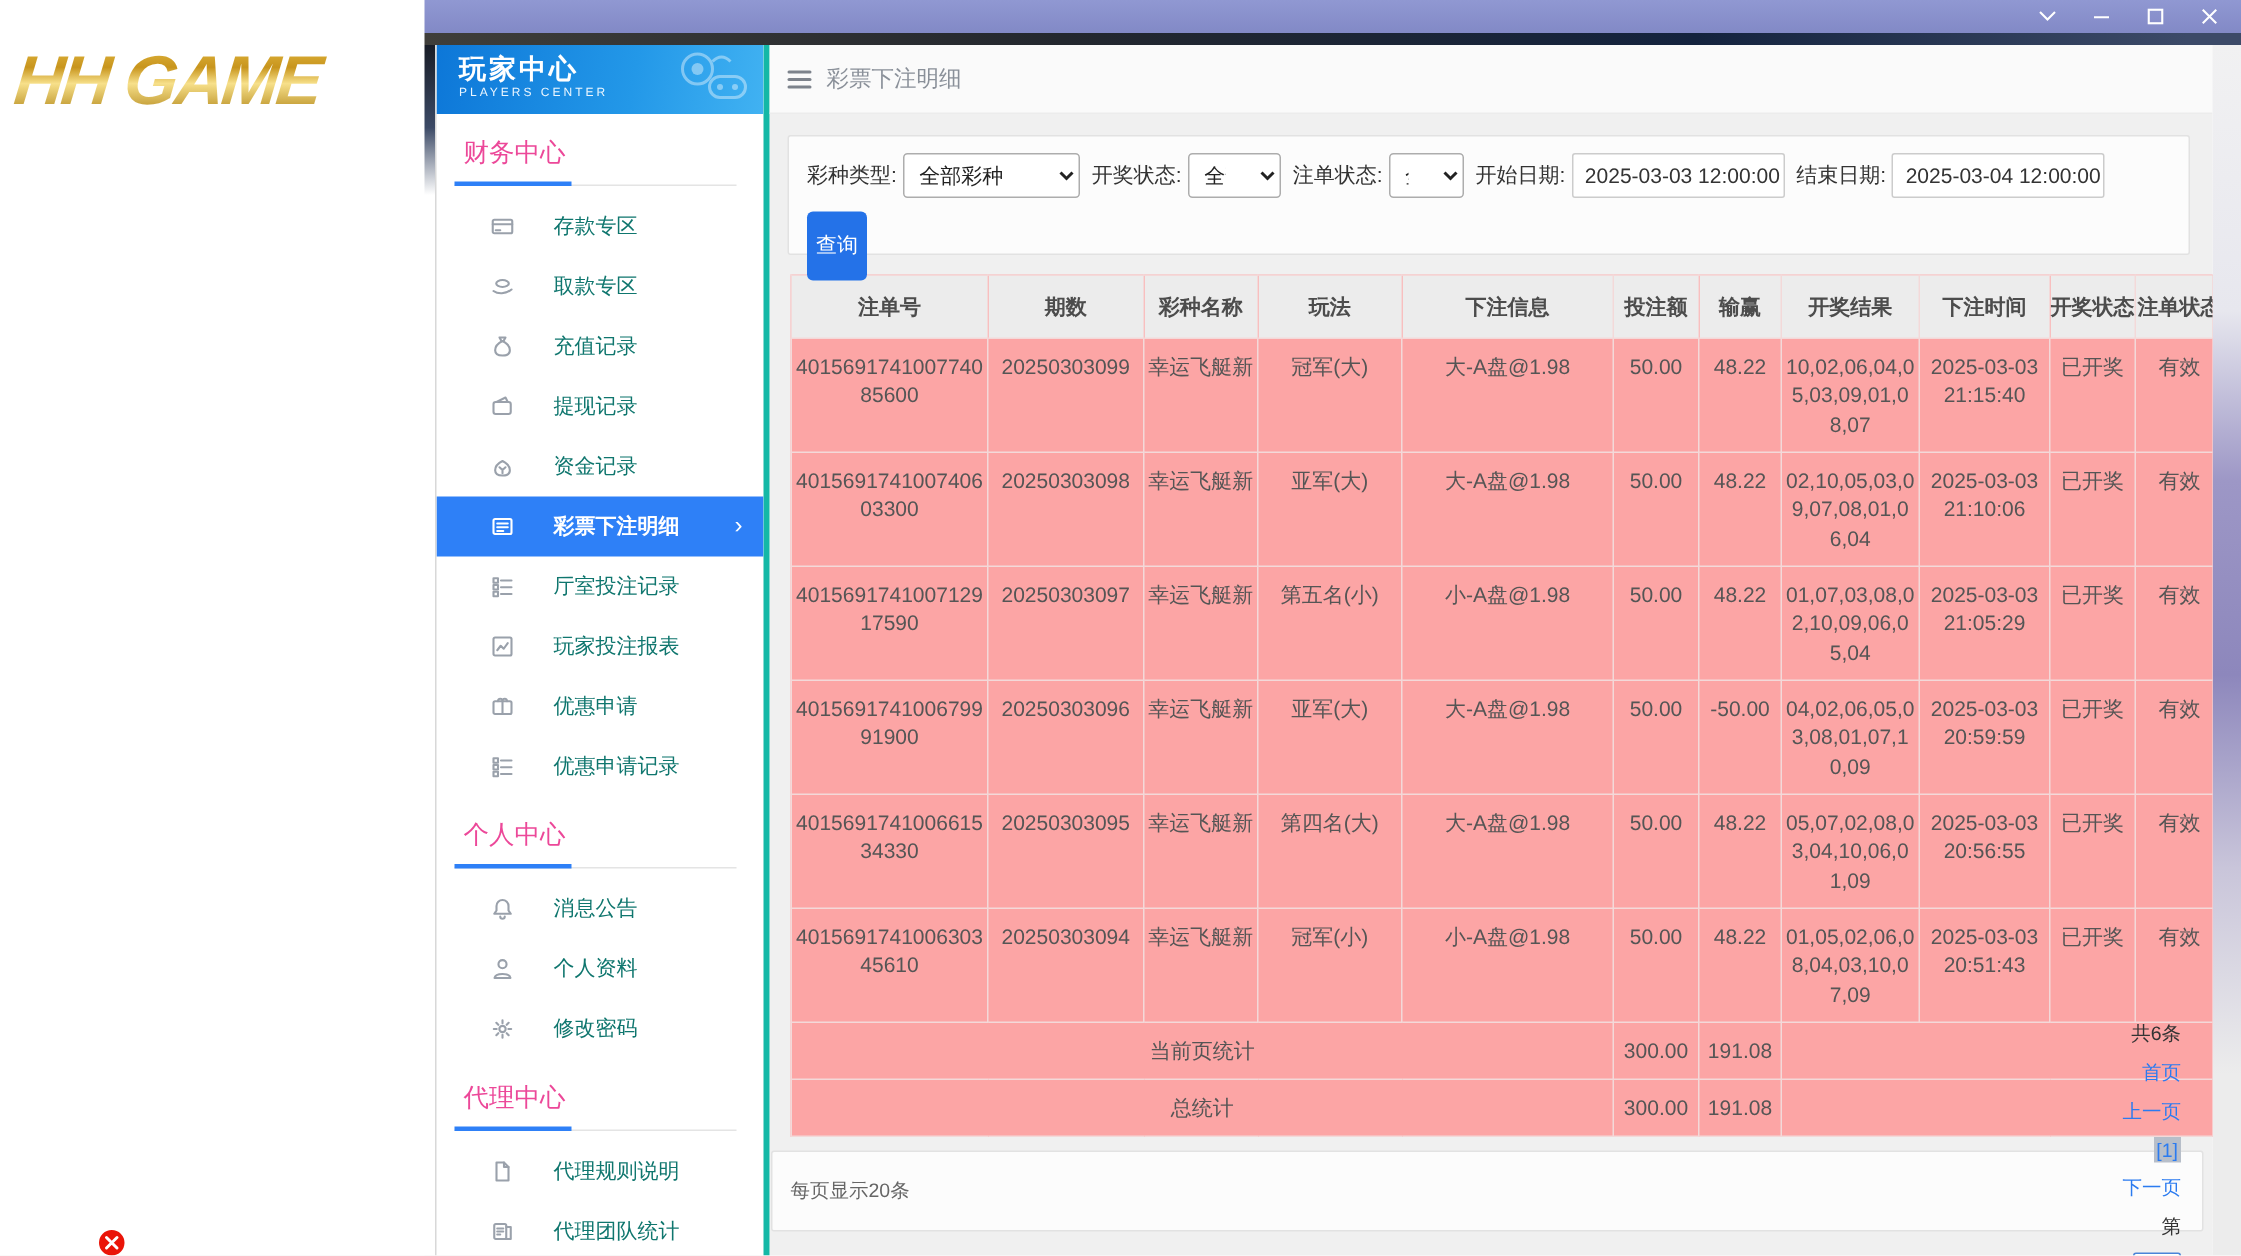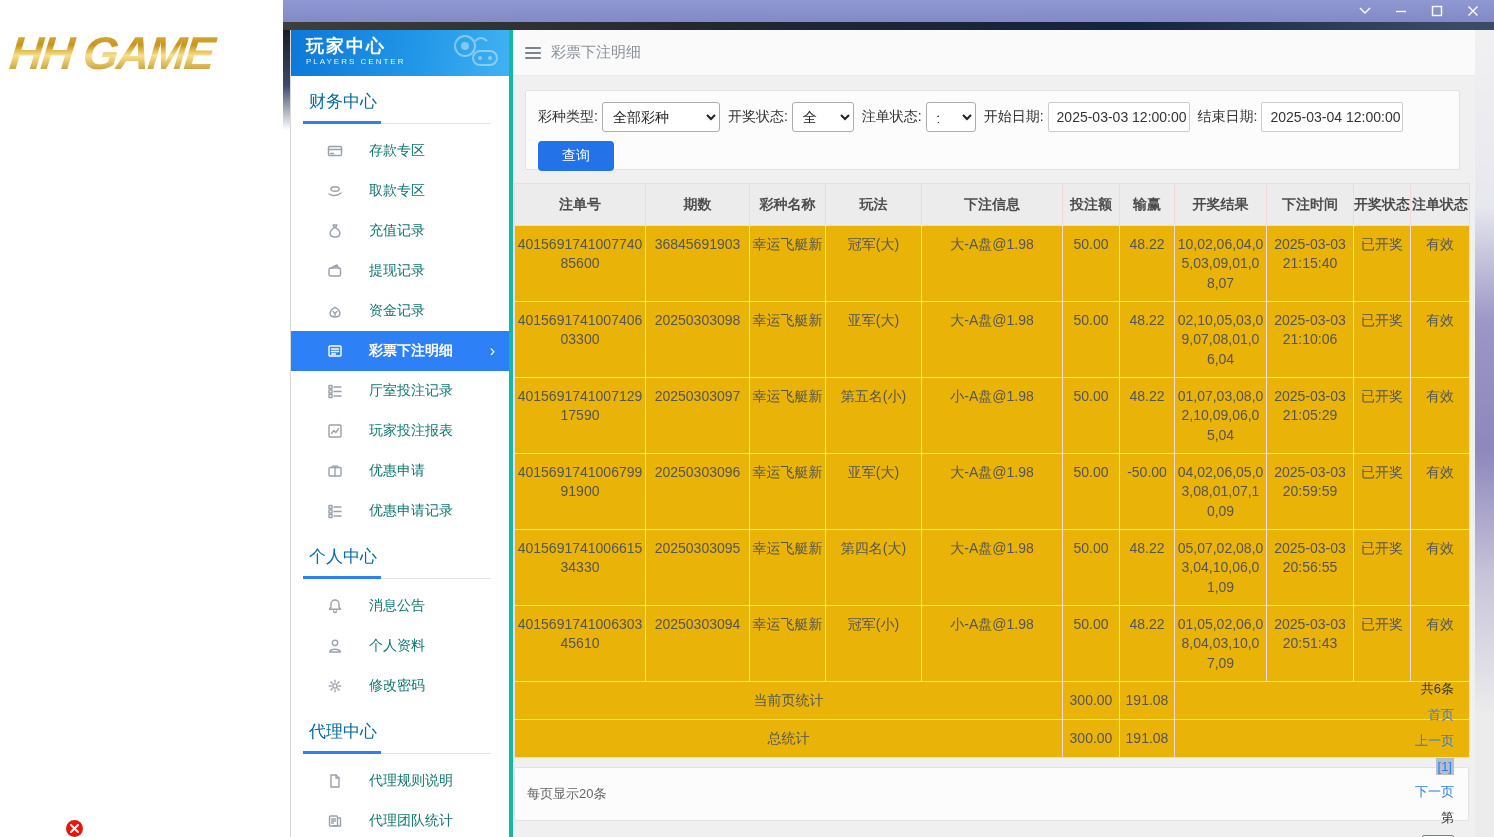--- a/index.html
+++ b/index.html
@@ -32,21 +32,21 @@
   
   .app { position:absolute; left:290px; top:30px; width:1185px; height:807px; background:#f0f0f0; display:flex; }
 
   
   .sidebar { width:223px; height:807px; background:#fff; border-left:1px solid #d8d8d8; border-right:4px solid #14b8a6; flex:none; overflow:hidden; }
   .sb-header { height:46px; background:linear-gradient(100deg,#0d77d8 0%,#2398e8 60%,#41b2f2 100%); position:relative; padding:5px 0 0 15px; }
   .sb-title { color:#fff; font-size:18px; font-weight:700; letter-spacing:2px; line-height:22px; }
   .sb-sub { color:#eaf6ff; font-size:8px; letter-spacing:2px; }
   .sb-gamepad { position:absolute; right:8px; top:3px; opacity:.4; }
   .sb-section { margin-top:14px; }
-  .sec-title { font-size:17px; color:#0369a1; padding-left:18px; line-height:24px; }
+  .sec-title { font-size:17px; color:#ec4899; padding-left:18px; line-height:24px; }
   .sec-underline { position:relative; margin:6px 18px 0 12px; height:4px; }
   .sec-underline .gray { position:absolute; left:0; right:0; bottom:0; height:1px; background:#e4e4e4; }
   .sec-underline .blue { position:absolute; left:0; bottom:0; width:78px; height:3px; background:#2e80f7; }
   .sec-items { margin-top:7px; }
   .menu-item { position:relative; height:40px; display:flex; align-items:center; cursor:pointer; }
   .mi-icon { width:16px; height:16px; margin-left:36px; flex:none; display:flex; align-items:center; }
   .mi-label { margin-left:26px; font-size:14px; color:#0f766e; }
   .menu-item.active { background:#2e80f7; }
   .menu-item.active .mi-label { color:#fff; font-weight:700; }
   .menu-item.active .mi-icon svg * { stroke:#fff; }
@@ -60,24 +60,24 @@
   .hamburger i { display:block; height:2px; background:#7d838c; border-radius:1px; }
   .topbar-title { margin-left:10px; font-size:15px; color:#8a9099; }
 
   .filter-panel { margin:14px 15px 0 12px; height:80px; background:#fcfcfc; border:1px solid #e2e2e2; border-radius:2px; padding:11px 0 0 12px; }
   .filter-row { display:flex; align-items:center; }
   .f-label { font-size:14px; color:#333; margin-right:4px; white-space:nowrap; }
   .f-label.gap { margin-left:8px; }
   select.f-select { height:30px; border:1px solid #adadad; border-radius:3px; background:#fff; font-size:14px; color:#222; padding:0 20px 0 6px; font-family:inherit; }
   .sel-type { width:118px; } .sel-draw { width:62px; } .sel-order { width:50px; }
   input.f-date { height:30px; width:142px; border:1px solid #ccc; border-radius:2px; font-size:14px; color:#333; padding-left:8px; font-family:inherit; }
-  .btn-query { margin-top:9px; height:30px; padding:0 24px; background:#2472e8; color:#fff; font-size:14px; border:none; border-radius:4px; cursor:pointer; font-family:inherit; }
-
-  
-  table.bets { margin-top:13px; margin-left:1px; width:955px; border-collapse:collapse; table-layout:fixed; background:#eab308; font-size:14px; }
+  .btn-query { margin-top:9px; height:46px; padding:0 6px; background:#2472e8; color:#fff; font-size:14px; border:none; border-radius:4px; cursor:pointer; font-family:inherit; }
+
+  
+  table.bets { margin-top:13px; margin-left:14px; width:955px; border-collapse:collapse; table-layout:fixed; background:#fca5a5; font-size:14px; }
   table.bets th, table.bets td { border:1px solid #f3d9d9; text-align:center; overflow:hidden; }
   table.bets th { height:42px; background:#ececec; color:#4c4c4c; font-weight:700; font-size:14px; }
   table.bets td { height:76px; vertical-align:top; padding:9px 2px 0; color:#555; line-height:1.38; word-break:break-all; }
   table.bets tr.sumrow td { height:38px; vertical-align:middle; padding:0 2px; }
 
   
   .pager { margin:9px 0 0 1px; width:955px; height:54px; background:#fcfcfc; border:1px solid #e2e2e2; border-radius:2px;
     display:flex; align-items:center; justify-content:space-between; padding:0 14px 0 12px; font-size:13px; }
   .pager .left { color:#666; }
   .pager .right { display:flex; align-items:flex-end; gap:8px; color:#333;flex-direction:column; }
@@ -428,21 +428,21 @@
             <th>输赢</th>
             <th>开奖结果</th>
             <th>下注时间</th>
             <th>开奖状态</th>
             <th>注单状态</th>
           </tr>
         </thead>
       <tbody>
           <tr>
             <td>401569174100774085600</td>
-            <td>36845691903</td>
+            <td>20250303099</td>
             <td>幸运飞艇新</td>
             <td>冠军(大)</td>
             <td>大-A盘@1.98</td>
             <td>50.00</td>
             <td>48.22</td>
             <td>10,02,06,04,05,03,09,01,08,07</td>
             <td>2025-03-03 21:15:40</td>
             <td>已开奖</td>
             <td>有效</td>
           </tr>

